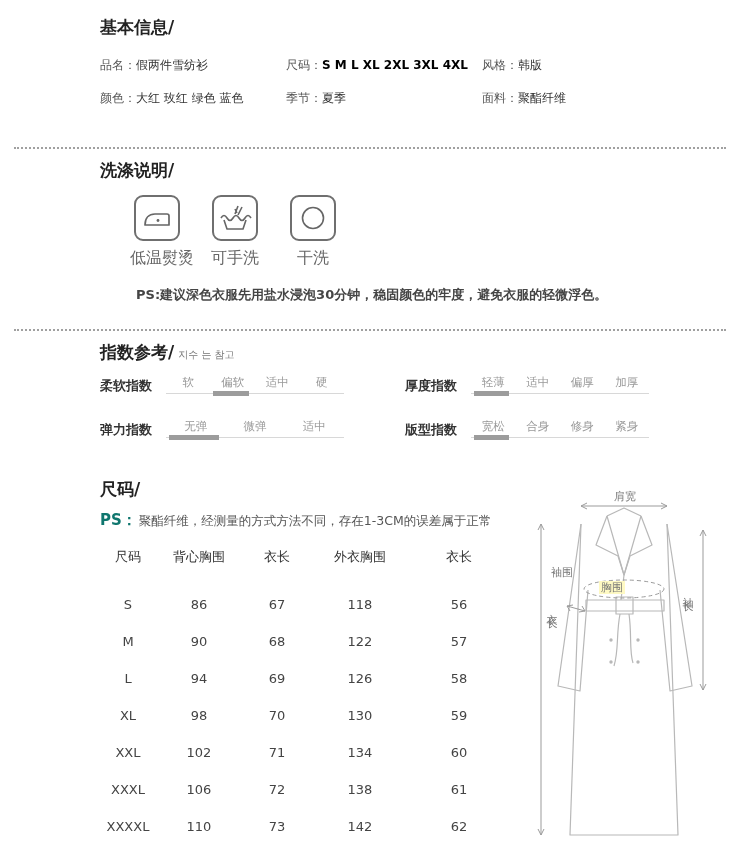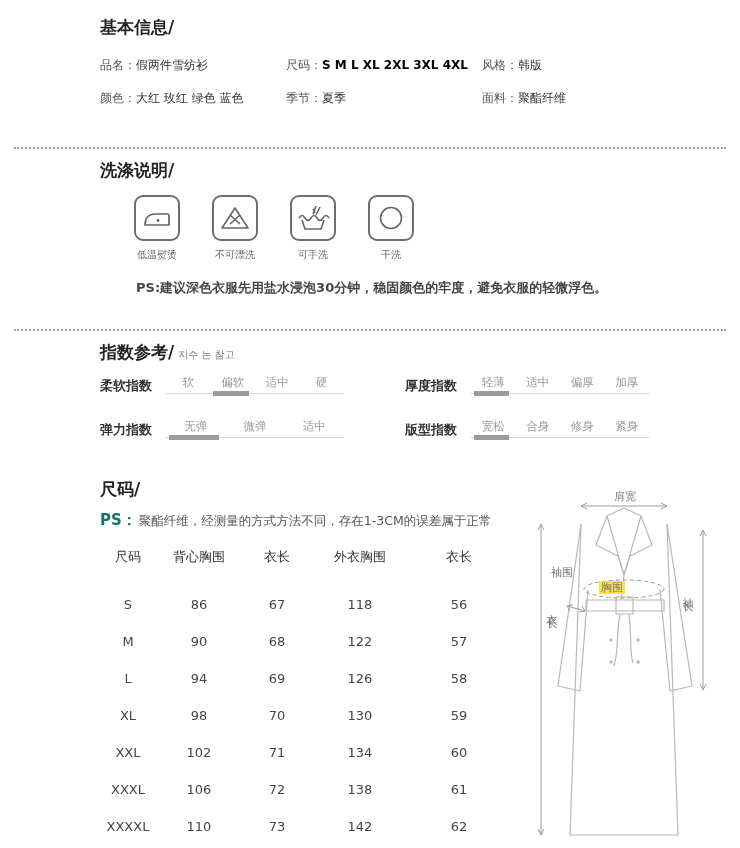--- a/index.html
+++ b/index.html
@@ -19,21 +19,21 @@
   
   .divider{position:absolute;left:14px;width:712px;height:0;border-top:2px dotted #a0a0a0}
   #div1{top:147px}
   #div2{top:329px}
 
   
   #sec-wash{position:absolute;left:100px;top:159px;width:628px}
   .wash-icons{display:flex;gap:24px;margin:13px 0 0 30px}
   .wash-cell{width:54px;text-align:center}
   .wash-box{width:46px;height:46px;border:2px solid #6f6f6f;border-radius:9px;margin:0 auto;display:flex;align-items:center;justify-content:center}
-  .wash-label{font-size:10px;color:#666;margin-top:7px;white-space:nowrap}
+  .wash-label{font-size:16px;color:#666;margin-top:7px;white-space:nowrap}
   .wash-note{margin:17px 0 0 36px;font-size:13px;font-weight:bold;color:#454545}
 
   
   #sec-index{position:absolute;left:100px;top:341px;width:628px}
   .index-grid{display:grid;grid-template-columns:305px 1fr;row-gap:20px;margin-top:11px}
   .index-item{display:flex;align-items:flex-end}
   .index-label{font-size:13px;font-weight:bold;color:#333;margin-right:14px;padding-bottom:4px;white-space:nowrap}
   .track{position:relative;width:178px;height:24px}
   .opts{position:absolute;top:0;left:0;right:0;display:flex}
   .opt{flex:1;text-align:center;font-size:11.5px;color:#999}
@@ -45,21 +45,21 @@
   .size-note{font-size:12.5px;color:#555;margin-top:10px}
   .size-note b{color:#0f766e;font-size:15px;margin-right:2px}
   .size-table{border-collapse:collapse;margin-top:18px;font-size:13px;color:#444}
   .size-table th{font-weight:normal;color:#333;text-align:center;padding-bottom:20px}
   .size-table td{text-align:center;height:37px}
 
   
   #coat{position:absolute;left:533px;top:490px;width:190px;height:356px}
   .coat-label{position:absolute;font-size:11px;color:#777;line-height:13px}
   .vlabel{writing-mode:vertical-rl;letter-spacing:3px}
-  .chest-label{background:#fde047;padding:0 2px}
+  .chest-label{background:#fef9c3;padding:0 2px}
 </style>
 </head>
 <body>
 
 <section id="sec-basic">
   <h2 class="sec-title">基本信息/</h2>
   <div class="bi-grid">
     <div class="bi-field"><span class="bi-label">品名：</span><span class="bi-value">假两件雪纺衫</span></div>
     <div class="bi-field bold-val"><span class="bi-label">尺码：</span><span class="bi-value">S M L XL 2XL 3XL 4XL</span></div>
     <div class="bi-field"><span class="bi-label">风格：</span><span class="bi-value">韩版</span></div>
@@ -78,31 +78,20 @@
     <div class="wash-cell">
       <div class="wash-box">
         <svg width="32" height="32" viewBox="0 0 32 32">
           <path d="M4,23 H28 V14 C28,13 27,12 26,12 H14 C8,12 4,16 4,23 Z" stroke="#666" fill="none" stroke-width="1.7" stroke-linejoin="round"></path>
           <circle cx="17" cy="18.5" r="1.4" fill="#666"></circle>
         </svg>
       </div>
       <div class="wash-label">低温熨烫</div>
     </div>
 
-    <div class="wash-cell">
-      <div class="wash-box">
-        <svg width="32" height="32" viewBox="0 0 32 32">
-          <g stroke="#666" fill="none" stroke-width="1.6" stroke-linejoin="round">
-            <path d="M16,6 L29,26 H3 Z"></path>
-            <path d="M11,22 L21,13 M11,13 L21,22"></path>
-          </g>
-        </svg>
-      </div>
-      <div class="wash-label">不可漂洗</div>
-    </div>
 
 
     <div class="wash-cell">
       <div class="wash-box">
         <svg width="34" height="32" viewBox="0 0 34 32">
           <g stroke="#666" fill="none" stroke-width="1.6" stroke-linejoin="round">
             <path d="M3,16 q3,-5 6,0 q3,5 6,0 q3,-5 6,0 q3,5 6,0 q3,-5 6,0"></path>
             <path d="M6,18 L9,27 H25 L28,18"></path>
             <path d="M20,4 l-3,8 M24,5 l-4,8 M17,7 l2,4"></path>
           </g>

